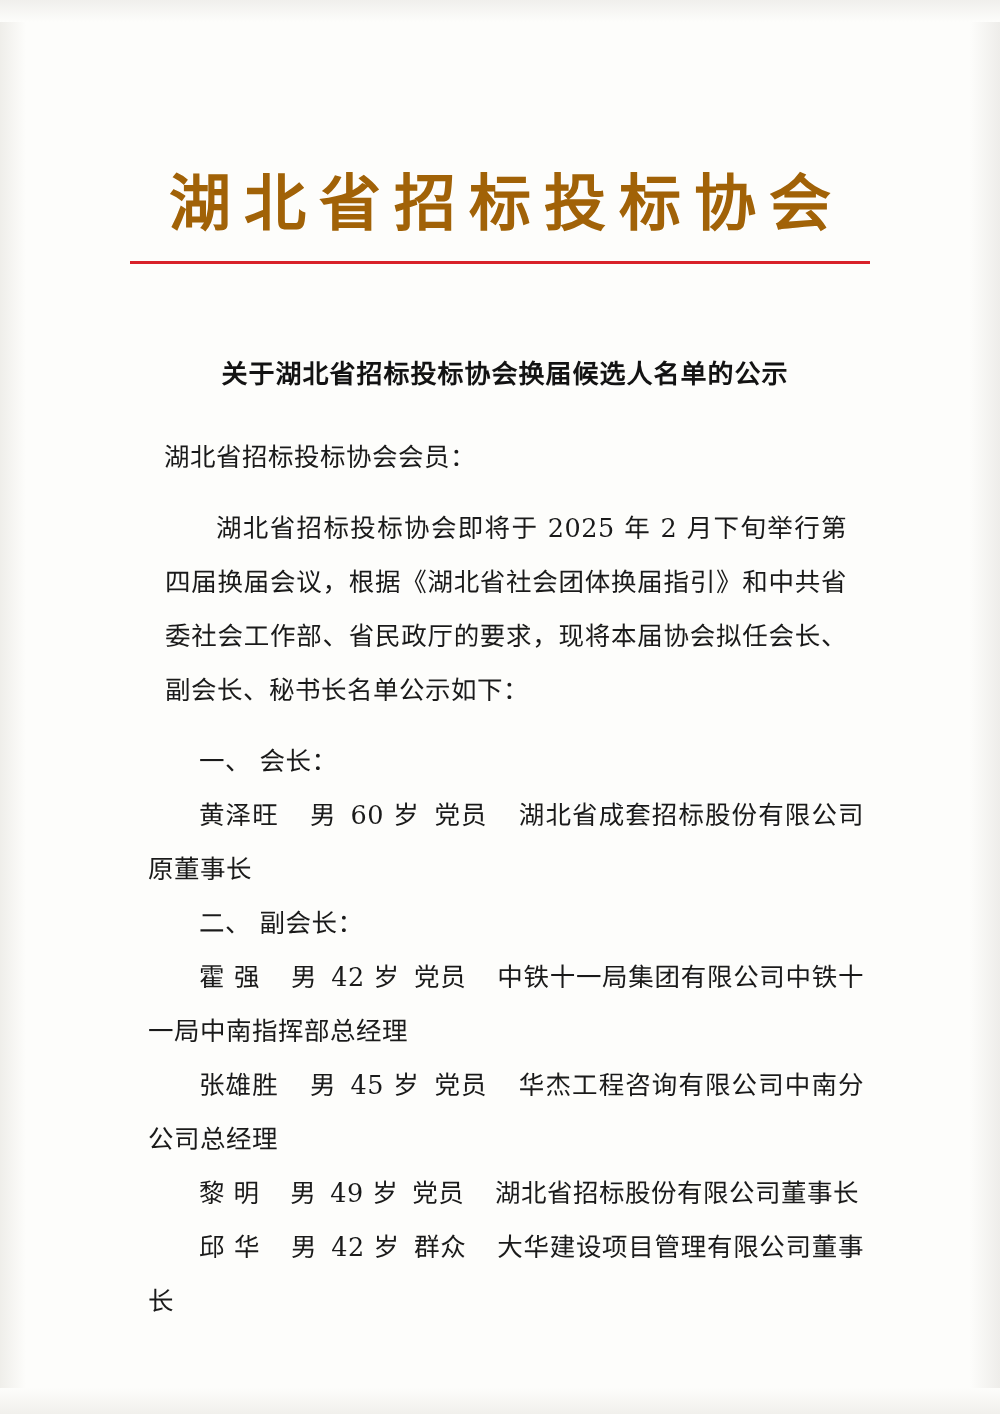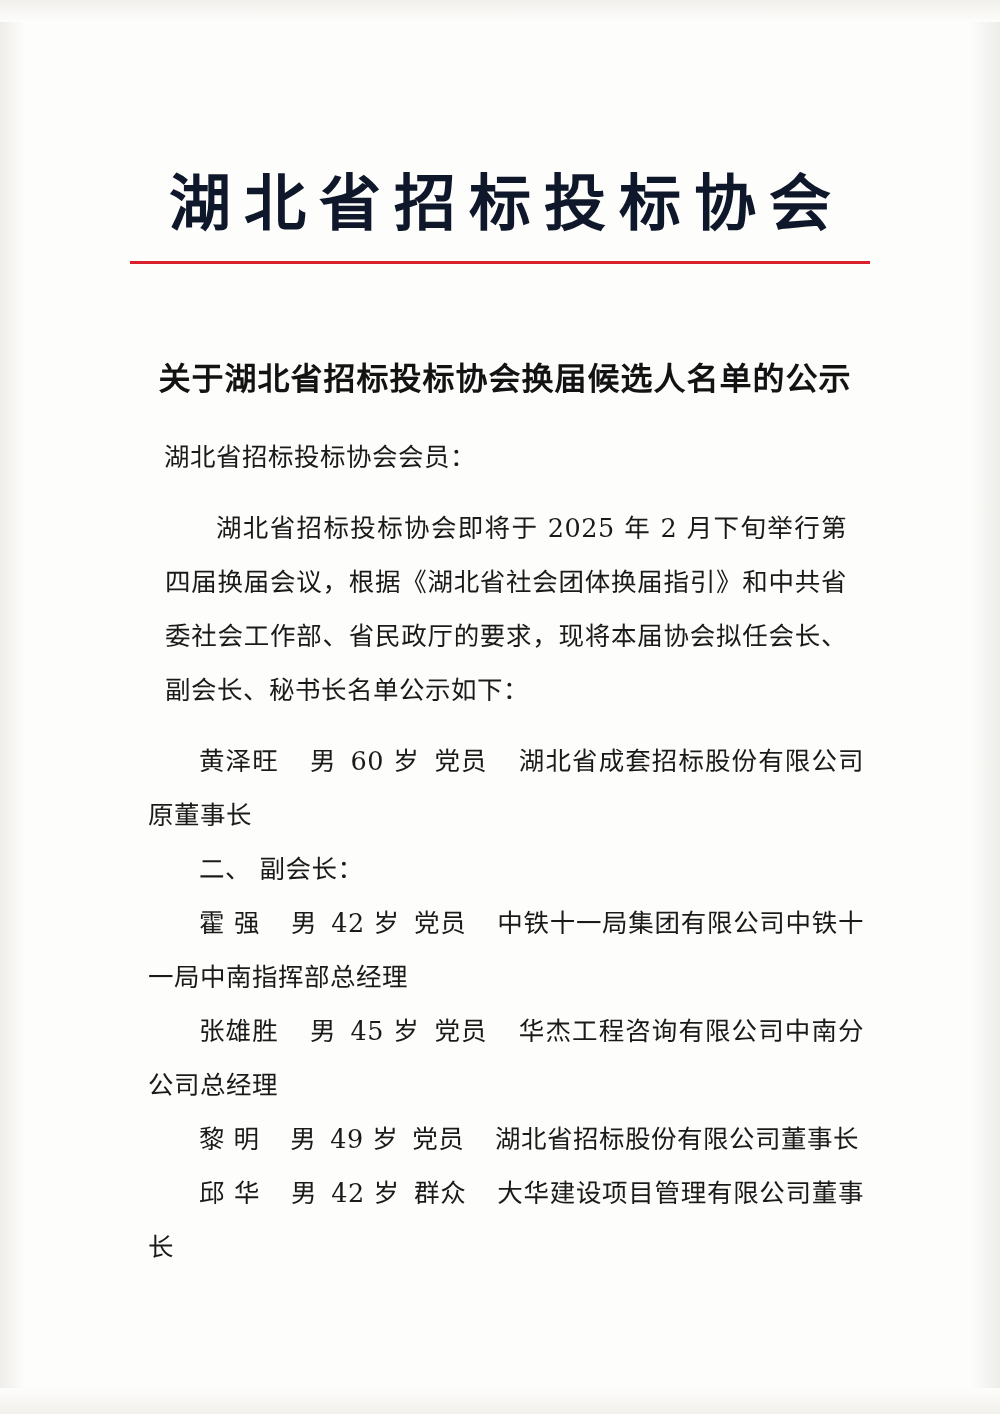--- a/index.html
+++ b/index.html
@@ -57,21 +57,21 @@
 
   
   .letterhead {
     position: absolute;
     left: 130px;
     top: 168px;
     width: 740px;
     text-align: center;
   }
   .letterhead-title {
-    color: #0f172a;
+    color: #a16207;
     font-family: "DejaVu Serif", "Liberation Serif", serif;
     font-weight: 700;
     font-size: 62px;
     letter-spacing: 13px;
     line-height: 1.15;
     white-space: nowrap;
     text-indent: 13px;
   }
   .letterhead-rule {
     margin-top: 22px;
@@ -80,21 +80,21 @@
     width: 740px;
   }
 
   
   .doc-title {
     position: absolute;
     left: 110px;
     top: 355px;
     width: 790px;
     text-align: center;
-    font-size: 32px;
+    font-size: 26px;
     font-weight: 700;
     letter-spacing: 1px;
     line-height: 1.5;
     color: #131313;
   }
 
   
   .body-block {
     position: absolute;
     left: 148px;
@@ -145,20 +145,21 @@
     </div>
 
     <div class="doc-title">关于湖北省招标投标协会换届候选人名单的公示</div>
 
     <div class="body-block">
 
       <p class="salutation">湖北省招标投标协会会员：</p>
 
       <p class="para">湖北省招标投标协会即将于 2025 年 2 月下旬举行第四届换届会议，根据《湖北省社会团体换届指引》和中共省委社会工作部、省民政厅的要求，现将本届协会拟任会长、副会长、秘书长名单公示如下：</p>
 
+      <p class="section-head">一、 会长：</p>
 
       <p class="person-line">
         <span>黄泽旺</span><span class="sp2"></span><span>男</span><span class="sp1"></span><span>60 岁</span><span class="sp1"></span><span>党员</span><span class="sp2"></span><span>湖北省成套招标股份有限公司原董事长</span>
       </p>
 
       <p class="section-head">二、 副会长：</p>
 
 
       <p class="person-line">
         <span>霍 强</span><span class="sp2"></span><span>男</span><span class="sp1"></span><span>42 岁</span><span class="sp1"></span><span>党员</span><span class="sp2"></span><span>中铁十一局集团有限公司中铁十一局中南指挥部总经理</span>

